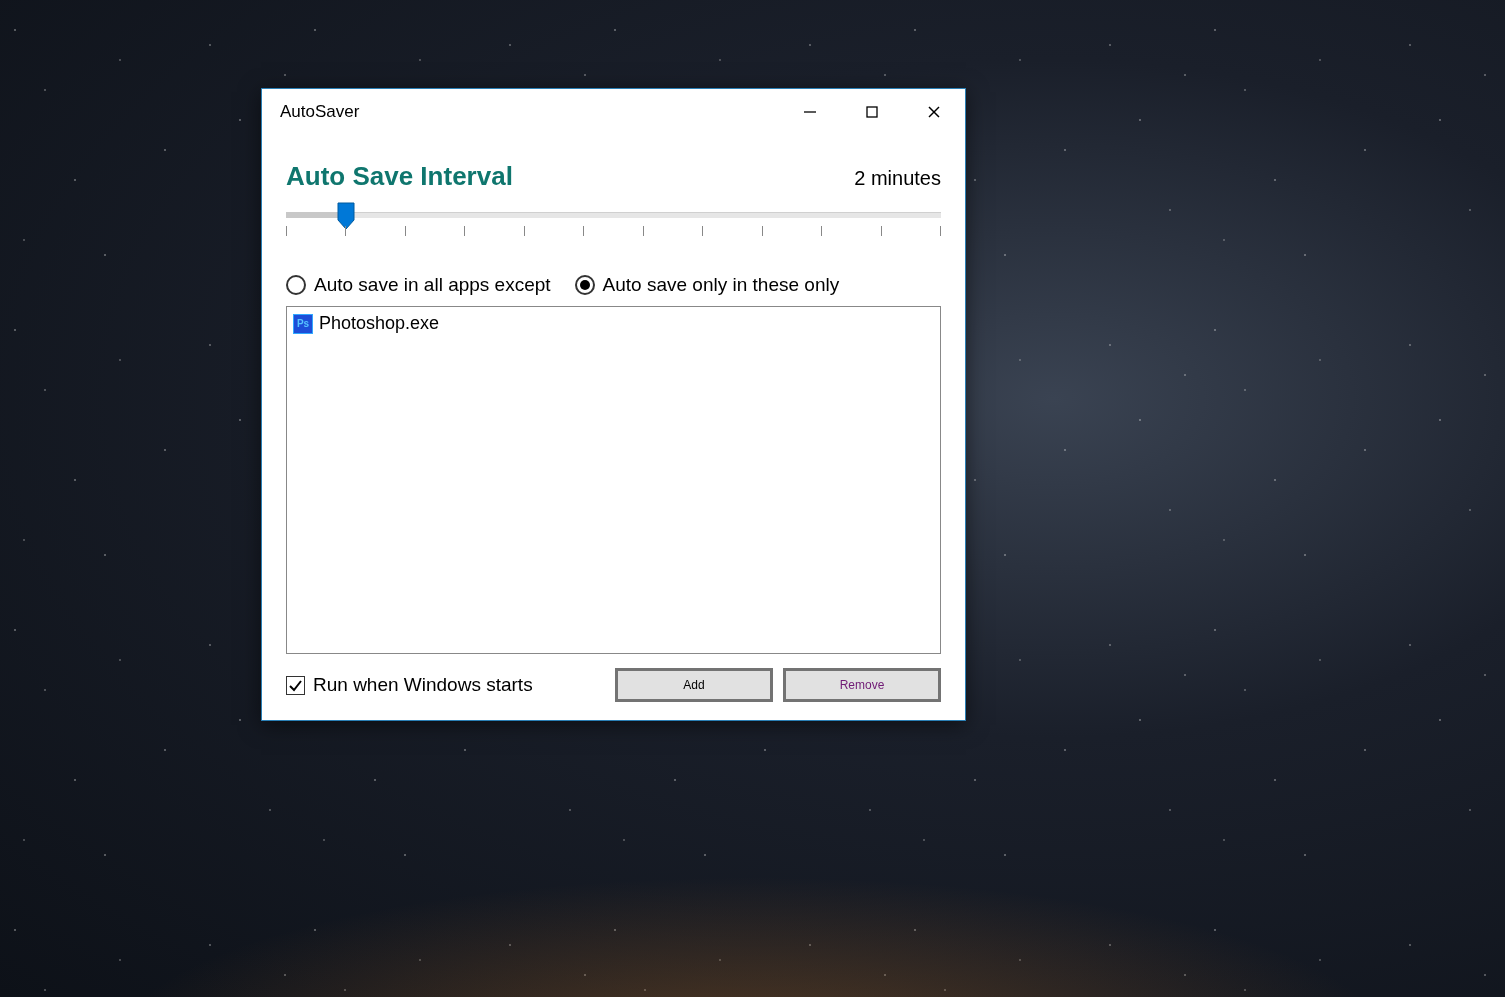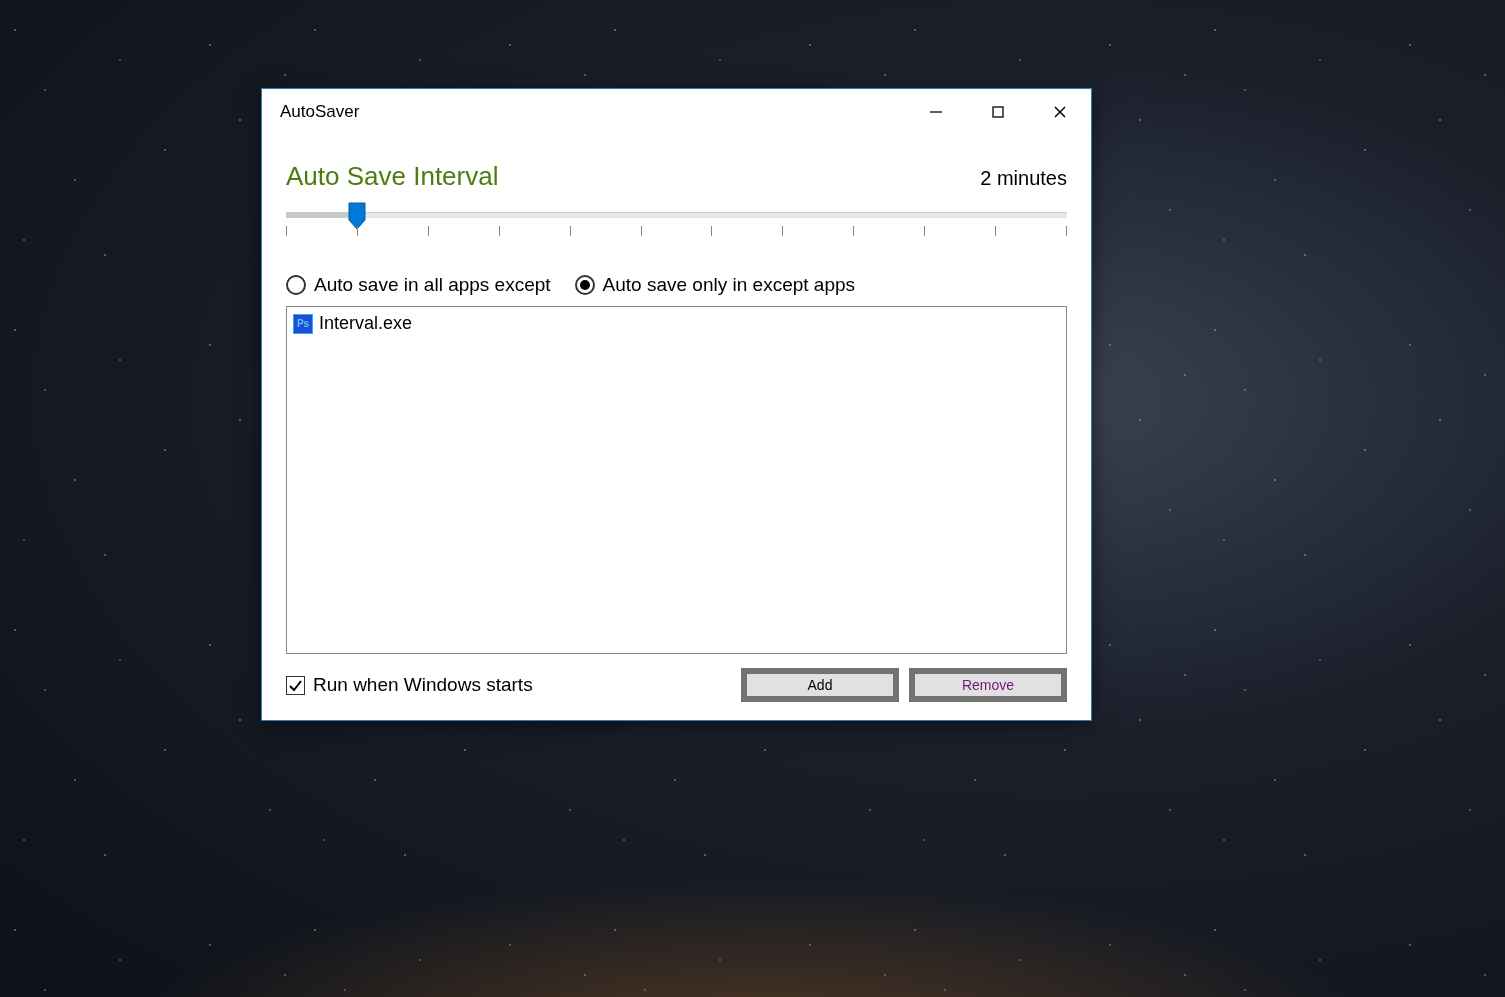--- a/index.html
+++ b/index.html
@@ -41,21 +41,21 @@
         radial-gradient(1px 1px at 8% 80%, #ccc, transparent),
         radial-gradient(1px 1px at 35% 85%, #fff, transparent),
         radial-gradient(1px 1px at 95% 25%, #eee, transparent);
       background-repeat: repeat;
       background-size: 300px 300px;
     }
     .window {
       position: absolute;
       left: 261px;
       top: 88px;
-      width: 831px;
+      width: 705px;
       background: #ffffff;
       border: 1px solid #2a7fb5;
       box-shadow: 0 4px 20px rgba(0,0,0,0.5);
     }
     .titlebar {
       height: 46px;
       display: flex;
       align-items: center;
       padding-left: 18px;
     }
@@ -78,23 +78,23 @@
     .content {
       padding: 26px 24px 18px 24px;
     }
     .interval-header {
       display: flex;
       justify-content: space-between;
       align-items: baseline;
       margin-bottom: 12px;
     }
     .interval-title {
-      color: #4d7c0f;
+      color: #0f766e;
       font-size: 26px;
-      font-weight: 400;
+      font-weight: 700;
     }
     .interval-value {
       color: #000;
       font-size: 20px;
     }
     .slider-wrap {
       position: relative;
       height: 42px;
       margin-bottom: 28px;
     }
@@ -211,22 +211,22 @@
       height: 19px;
       border: 1.5px solid #333;
       display: flex;
       align-items: center;
       justify-content: center;
     }
     .btn {
       width: 158px;
       height: 34px;
       background: #e1e1e1;
-      border: 6px solid #737373;
-      font-size: 14px;
+      border: 3px solid #737373;
+      font-size: 12px;
       display: flex;
       align-items: center;
       justify-content: center;
     }
     .btn.disabled {
       color: #701a75;
     }
     .link-row {
       text-align: right;
       margin-top: 10px;
@@ -296,28 +296,28 @@
         </div>
     </div>
 
     <div class="radios">
       <label class="radio-option">
         <span class="radio-circle" id="radio-except-circle"></span>
         <span>Auto save in all apps except</span>
       </label>
       <label class="radio-option">
         <span class="radio-circle checked" id="radio-only-circle"></span>
-        <span>Auto save only in except apps</span>
+        <span>Auto save only in these only</span>
       </label>
     </div>
 
     <div class="list-box" id="apps-list">
         <div class="list-item">
           <div class="ps-icon">Ps</div>
-          <span>Interval.exe</span>
+          <span>Photoshop.exe</span>
         </div>
       </div>
 
     <div class="bottom-row">
       <label class="checkbox-wrap">
         <span class="checkbox" id="startup-check">
             <svg width="15" height="15" viewBox="0 0 15 15">
               <polyline points="2,8 6,12 13,3" fill="none" stroke="#000" stroke-width="2"></polyline>
             </svg>
           </span>

